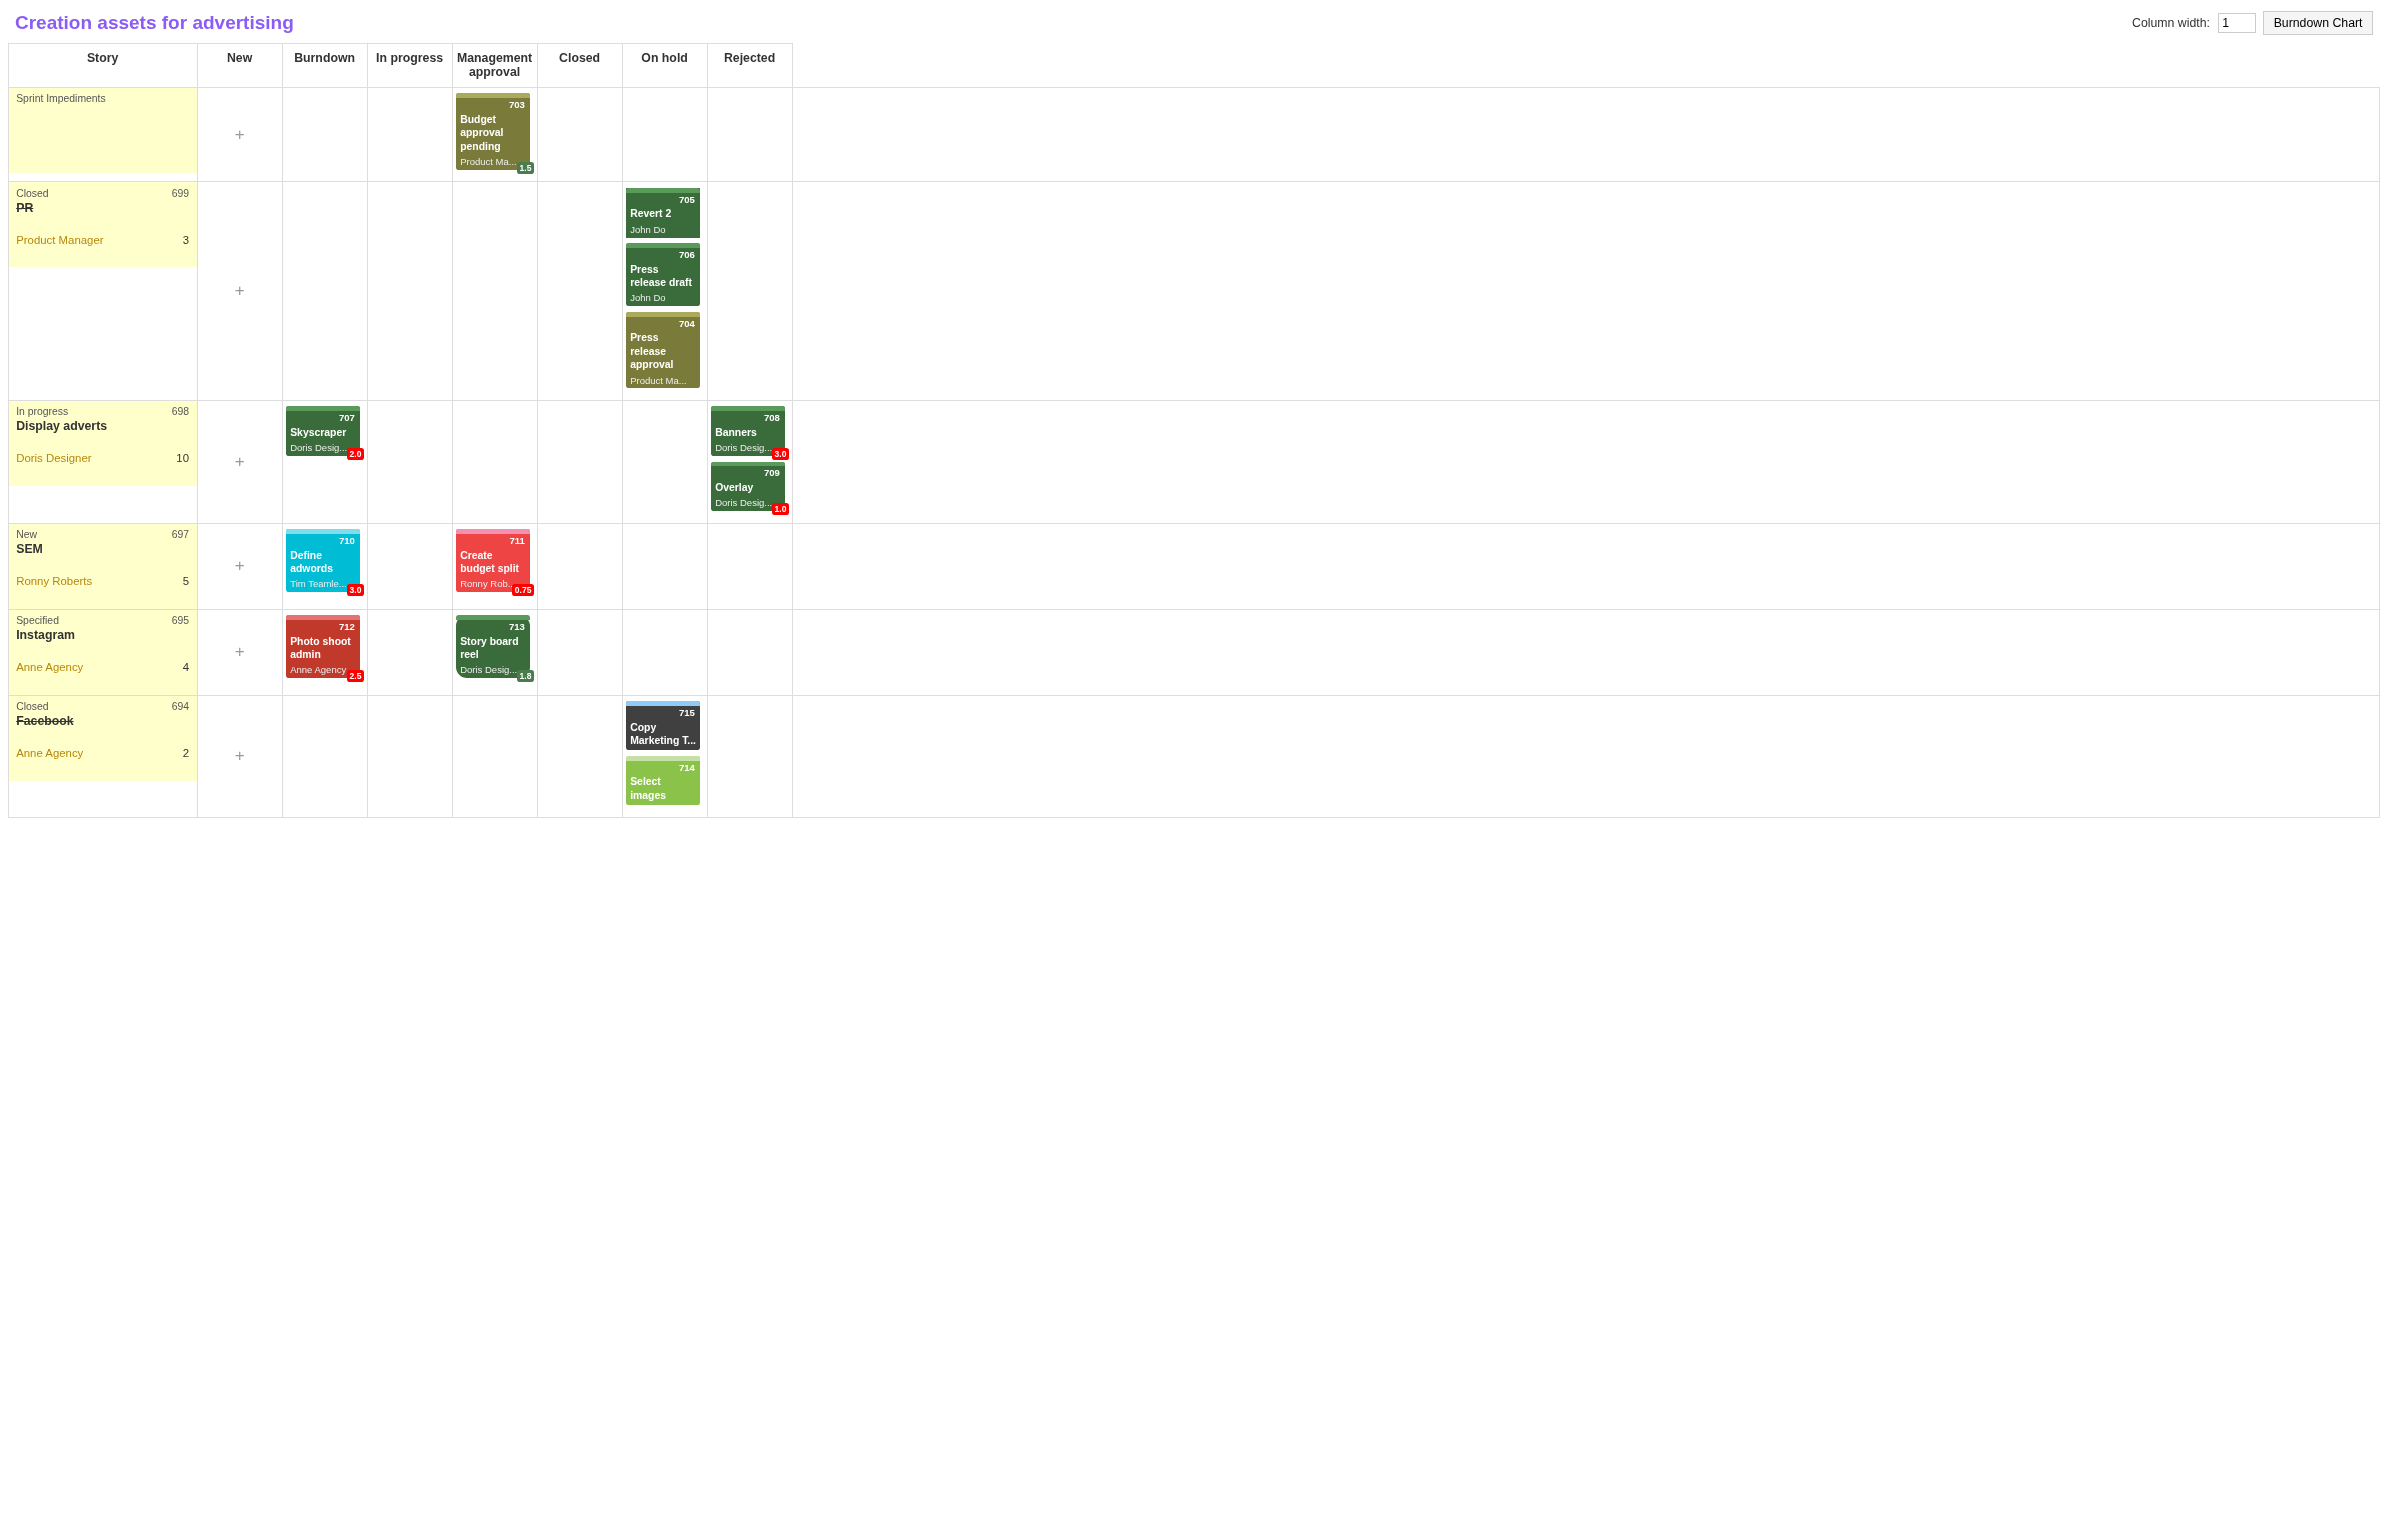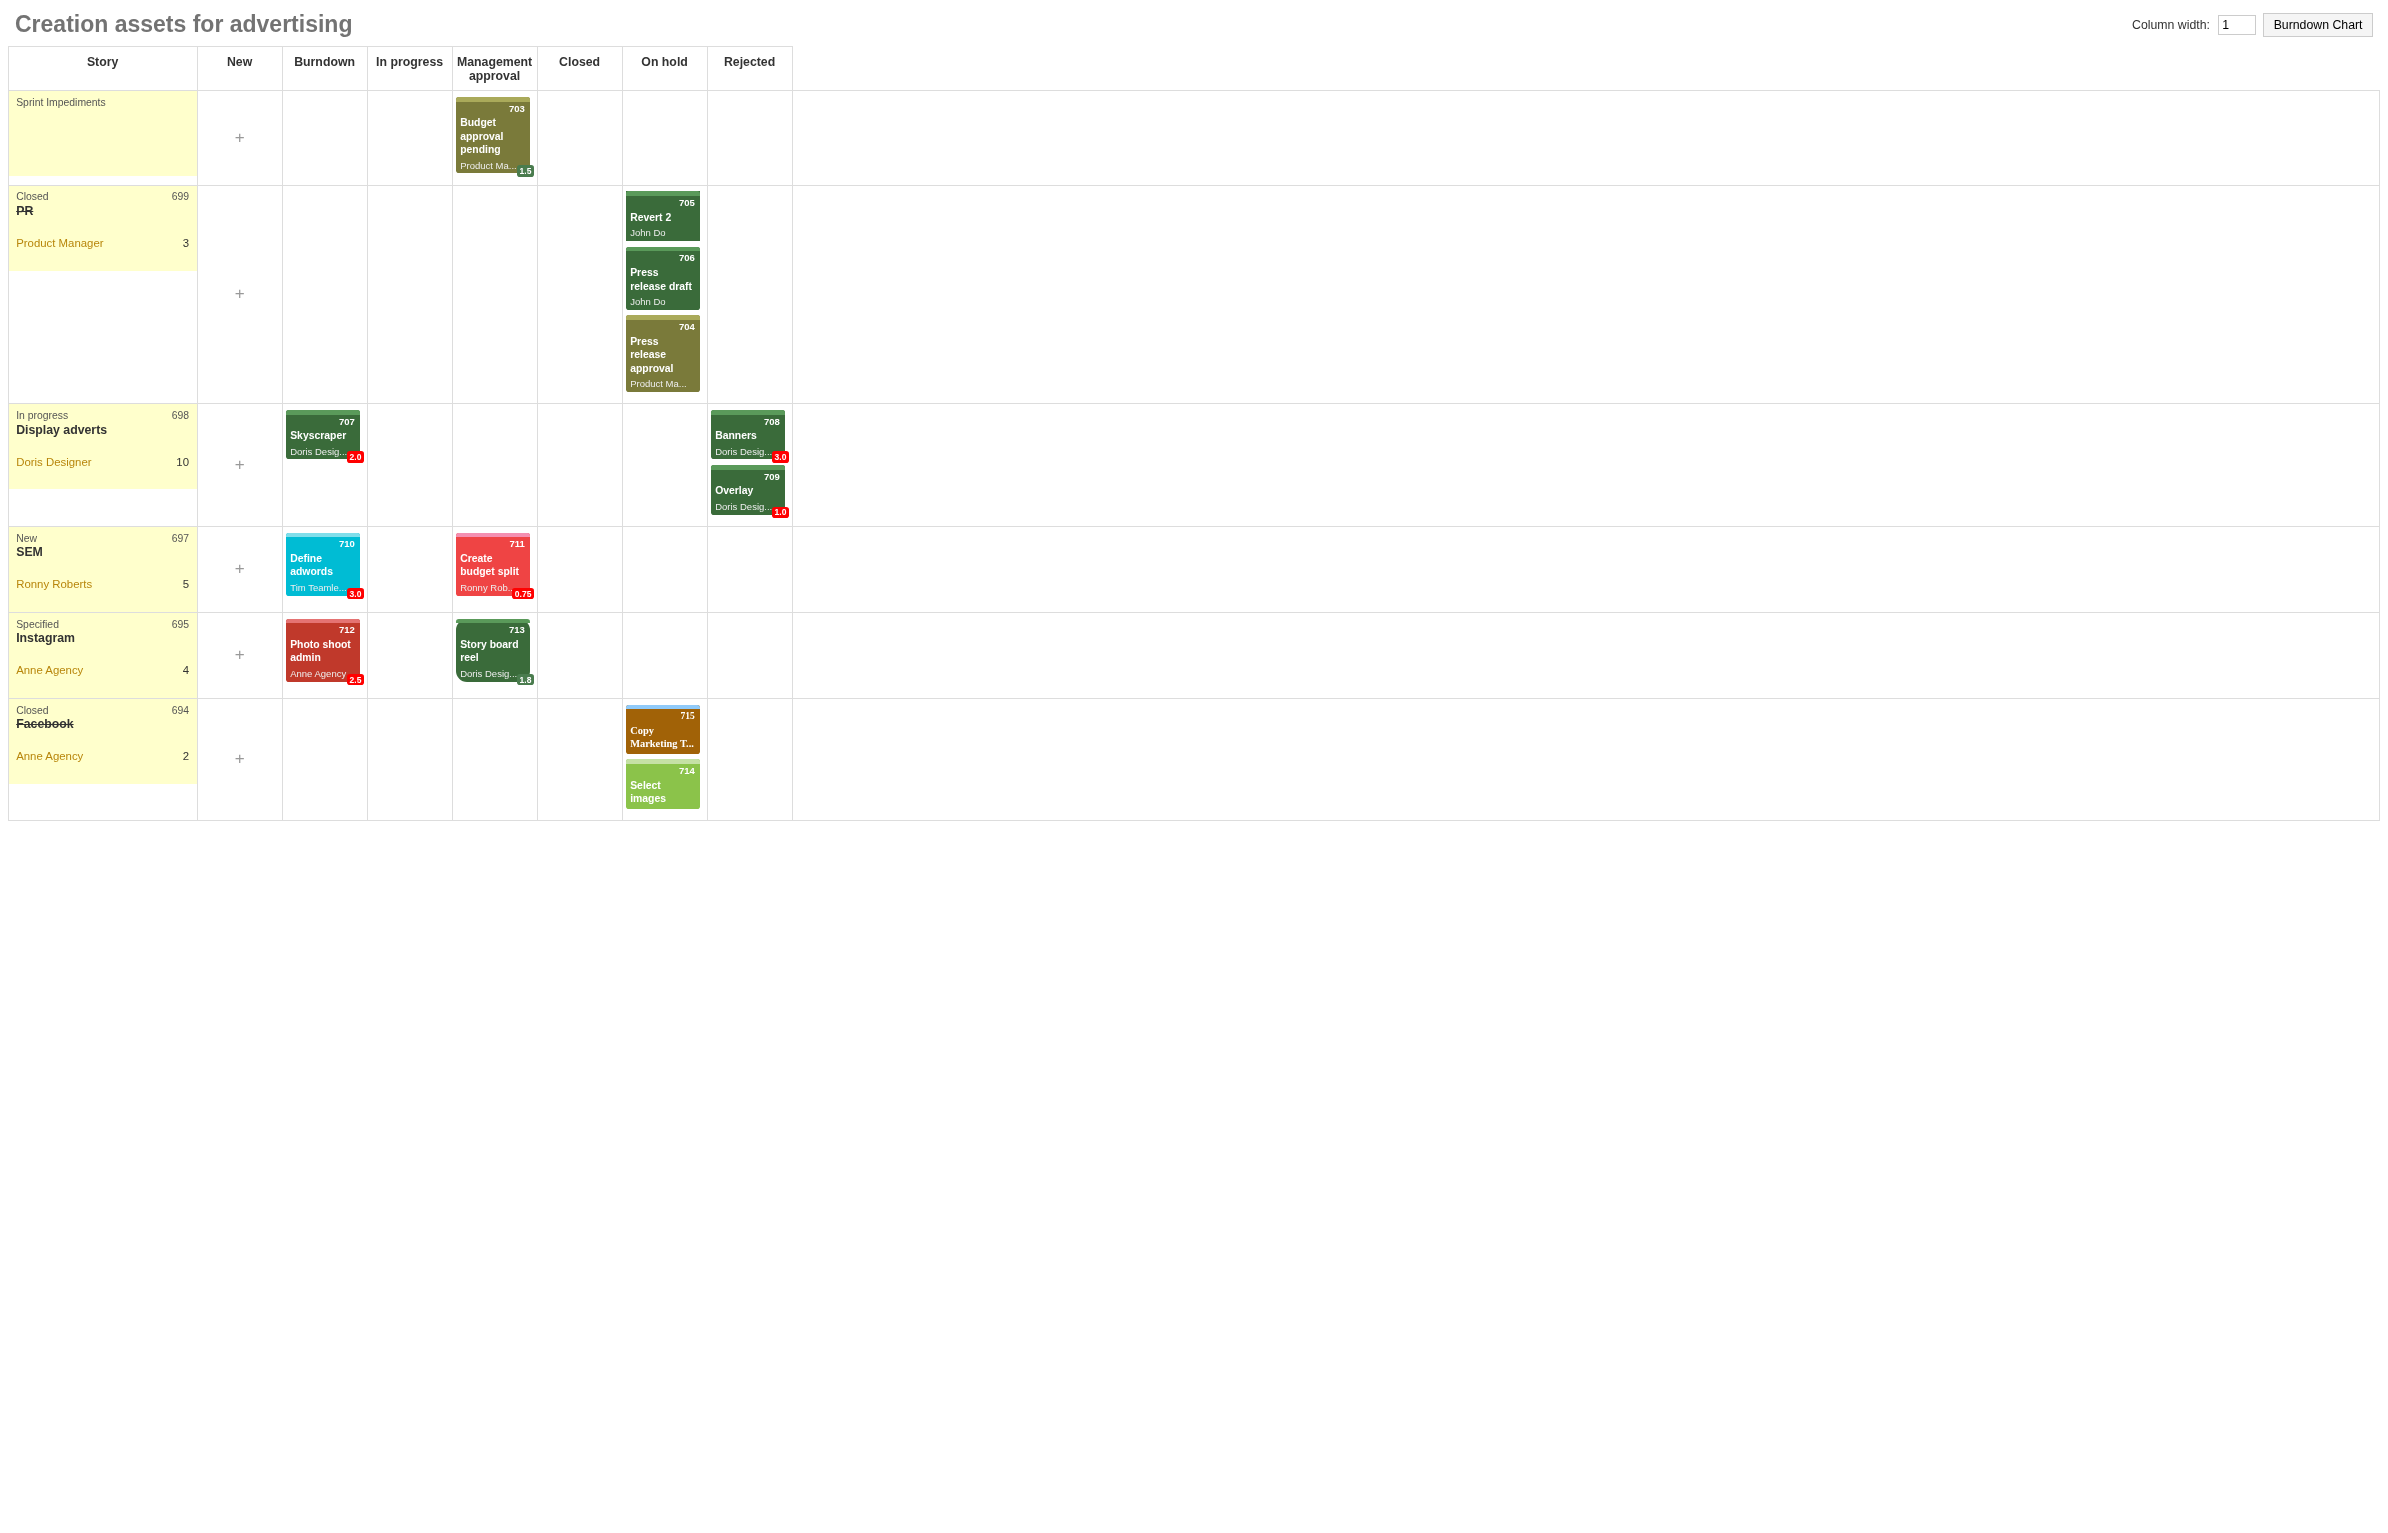--- a/index.html
+++ b/index.html
@@ -4,21 +4,21 @@
   <style>
     * { box-sizing: border-box; margin: 0; padding: 0; }
     body { font-family: Arial, sans-serif; font-size: 11.4px; background: #fff; color: #333; }
 
     .page-header {
       display: flex;
       align-items: center;
       justify-content: space-between;
       padding: 11.4px 15px 7.6px 15px;
     }
-    .page-title { font-size: 23px; font-weight: bold; color: #737373; text-align: center; }
+    .page-title { font-size: 19px; font-weight: bold; color: #8b5cf6; text-align: center; }
     .header-right { display: flex; align-items: center; gap: 7.6px; }
     .column-width-label { font-size: 12.3px; color: #333; }
     .column-width-input {
       width: 38px; border: 0.9px solid #ccc; padding: 1.9px 3.8px; font-size: 12.3px;
     }
     .burndown-btn {
       border: 0.9px solid #ccc; background: #f5f5f5; padding: 3.8px 9.5px;
       font-size: 12.3px; cursor: pointer;
     }
 
@@ -100,21 +100,21 @@
     .card-darkgreen { background: #3a6b3a; }
     .card-darkgreen .task-card-header-bar { background: #5a9a5a; }
     .card-olive { background: #7a7a3a; }
     .card-olive .task-card-header-bar { background: #aaaa5a; }
     .card-cyan { background: #00bcd4; }
     .card-cyan .task-card-header-bar { background: #80deea; }
     .card-pink { background: #ef4444; }
     .card-pink .task-card-header-bar { background: #f48fb1; }
     .card-red { background: #c0392b; }
     .card-red .task-card-header-bar { background: #e57373; }
-    .card-blue { background: #a16207; font-family: Liberation Serif, serif; }
+    .card-blue { background: #404040; }
     .card-blue .task-card-header-bar { background: #90caf9; }
     .card-lime { background: #8bc34a; }
     .card-lime .task-card-header-bar { background: #c5e1a5; }
 
     .task-cell { vertical-align: top; padding: 5.7px 3.8px; }
 
     .mgmt-header { text-align: center; }
   </style>
 </head>
 <body>

